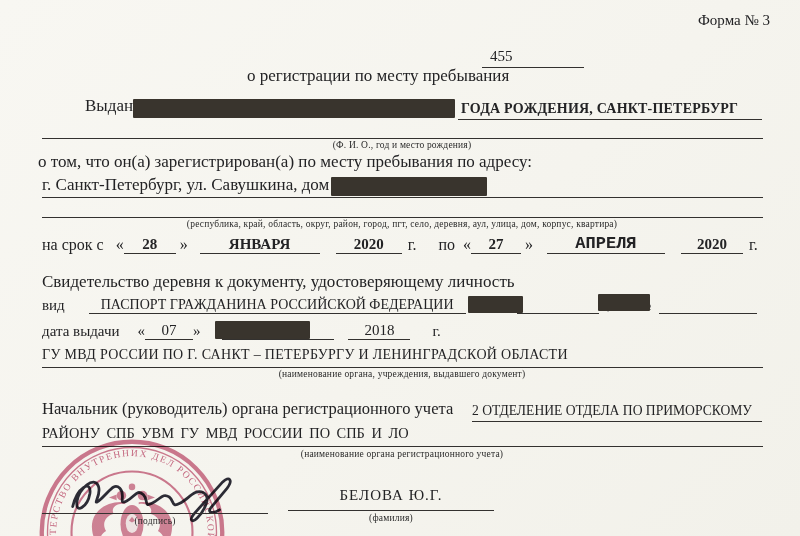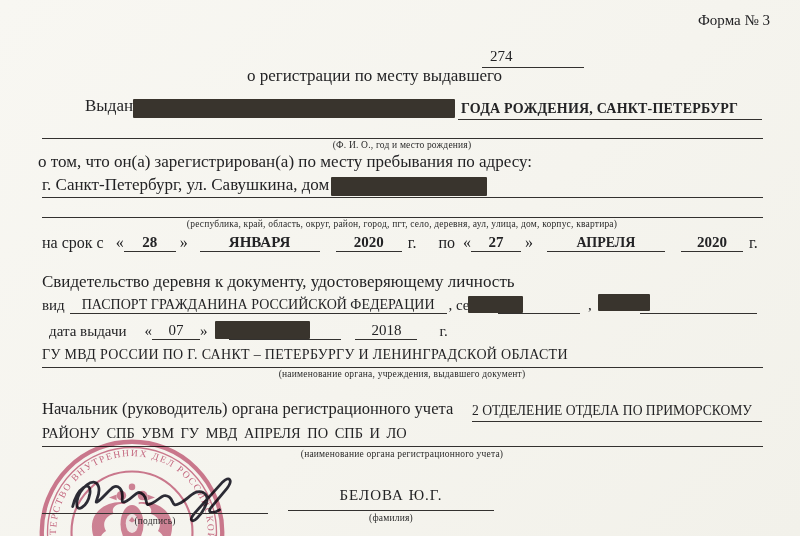--- a/index.html
+++ b/index.html
@@ -27,23 +27,23 @@
   .stamp-svg{position:absolute;left:36px;top:436px;width:192px;height:192px;z-index:3;mix-blend-mode:multiply;}
   .sig-svg{position:absolute;left:38px;top:468px;width:228px;height:60px;z-index:4;mix-blend-mode:multiply;}
 </style>
 </head>
 <body>
 
 <div id="page">
 
   <div class="abs small-text" style="top:12px;right:30px;">Форма № 3</div>
 
-  <div class="abs small-text" style="left:490px;top:48px;">274</div>
+  <div class="abs small-text" style="left:490px;top:48px;">455</div>
   <div class="line" style="left:482px;top:67px;width:102px;"></div>
-  <div class="abs body-text" style="left:247px;top:66px;">о регистрации по месту выдавшего</div>
+  <div class="abs body-text" style="left:247px;top:66px;">о регистрации по месту пребывания</div>
 
   <div class="abs body-text" style="left:85px;top:96px;">Выдано</div>
   <div class="abs b" style="left:461px;top:101px;font-size:14px;letter-spacing:0.2px;">ГОДА РОЖДЕНИЯ, САНКТ-ПЕТЕРБУРГ</div>
   <div class="line" style="left:458px;top:119px;width:304px;"></div>
 
   <div class="line" style="left:42px;top:138px;width:721px;"></div>
   <div class="abs cap" style="left:42px;top:140px;width:720px;">(Ф. И. О., год и место рождения)</div>
 
   <div class="abs body-text" style="left:38px;top:152px;">о том, что он(а) зарегистрирован(а) по месту пребывания по адресу:</div>
   <div class="abs body-text" style="left:42px;top:175px;">г. Санкт-Петербург, ул. Савушкина, дом</div>
@@ -57,55 +57,55 @@
     <span style="margin-left:12px;">«</span>
     <span class="u b" style="width:52px;font-size:15px;">28</span>
     <span style="margin-left:4px;">»</span>
     <span class="u b" style="width:120px;margin-left:12px;font-size:15px;">ЯНВАРЯ</span>
     <span class="u b" style="width:66px;margin-left:16px;font-size:15px;">2020</span>
     <span style="margin-left:6px;">г.</span>
     <span style="margin-left:22px;">по</span>
     <span style="margin-left:8px;">«</span>
     <span class="u b" style="width:50px;font-size:15px;">27</span>
     <span style="margin-left:4px;">»</span>
-    <span class="u b" style="width:118px;margin-left:14px;font-size:14px;">АПРЕЛЯ</span>
+    <span class="u b" style="width:118px;margin-left:14px;font-size:17px;font-family:Liberation Mono, monospace;">АПРЕЛЯ</span>
     <span class="u b" style="width:62px;margin-left:16px;font-size:15px;">2020</span>
     <span style="margin-left:6px;">г.</span>
   </div>
 
   <div class="abs body-text" style="left:42px;top:272px;">Свидетельство деревня к документу, удостоверяющему личность</div>
 
   <div class="abs frow" style="left:42px;top:295px;width:715px;font-size:15px;">
-    <span style="margin-right:5px;">вид</span>
+    <span style="margin-right:24px;">вид</span>
     <span class="u" style="padding:0 12px;font-size:14px;">ПАСПОРТ ГРАЖДАНИНА РОССИЙСКОЙ ФЕДЕРАЦИИ</span>
     <span style="margin-left:2px;">, серия</span>
     <span class="u" style="width:82px;margin-left:6px;height:18px;"></span>
     <span style="margin-left:8px;">,</span>
     <span style="margin-left:26px;">№</span>
     <span class="u" style="flex:1;margin-left:8px;height:18px;"></span>
   </div>
 
   <div class="abs frow" style="left:42px;top:321px;width:420px;font-size:15px;">
-    <span style="margin-right:18px;margin-left:7px;">дата выдачи</span>
+    <span style="margin-right:18px;">дата выдачи</span>
     <span>«</span>
     <span class="u" style="width:48px;">07</span>
     <span>»</span>
     <span class="u" style="width:112px;margin-left:22px;height:18px;"></span>
     <span class="u" style="width:62px;margin-left:14px;">2018</span>
     <span style="margin-left:22px;">г.</span>
   </div>
 
   <div class="abs" style="left:42px;top:347px;font-size:14px;letter-spacing:0.3px;">ГУ  МВД  РОССИИ  ПО  Г. САНКТ – ПЕТЕРБУРГУ  И  ЛЕНИНГРАДСКОЙ  ОБЛАСТИ</div>
   <div class="line" style="left:42px;top:367px;width:721px;"></div>
   <div class="abs cap" style="left:42px;top:369px;width:720px;">(наименование органа, учреждения, выдавшего документ)</div>
 
   <div class="abs" style="left:42px;top:399px;font-size:16.5px;">Начальник (руководитель) органа регистрационного учета</div>
   <div class="abs" style="left:472px;top:403px;width:290px;font-size:13.6px;border-bottom:1.3px solid #33312f;padding-bottom:2px;">2 ОТДЕЛЕНИЕ ОТДЕЛА  ПО ПРИМОРСКОМУ</div>
 
-  <div class="abs" style="left:42px;top:425px;font-size:14.4px;word-spacing:3px;z-index:2;">РАЙОНУ СПБ УВМ  ГУ  МВД АПРЕЛЯ  ПО СПБ  И  ЛО</div>
+  <div class="abs" style="left:42px;top:425px;font-size:14.4px;word-spacing:3px;z-index:2;">РАЙОНУ СПБ УВМ  ГУ  МВД РОССИИ  ПО СПБ  И  ЛО</div>
   <div class="line" style="left:42px;top:446px;width:721px;"></div>
   <div class="abs cap" style="left:42px;top:449px;width:720px;">(наименование органа регистрационного учета)</div>
 
   <svg class="stamp-svg" viewBox="0 0 200 200">
     <g fill="none" stroke="#c04a6d" opacity="0.72">
       <circle cx="100" cy="100" r="94" stroke-width="4.5"></circle>
       <circle cx="100" cy="100" r="88" stroke-width="1.4"></circle>
       <circle cx="100" cy="100" r="63" stroke-width="2.2"></circle>
     </g>
     <defs>

